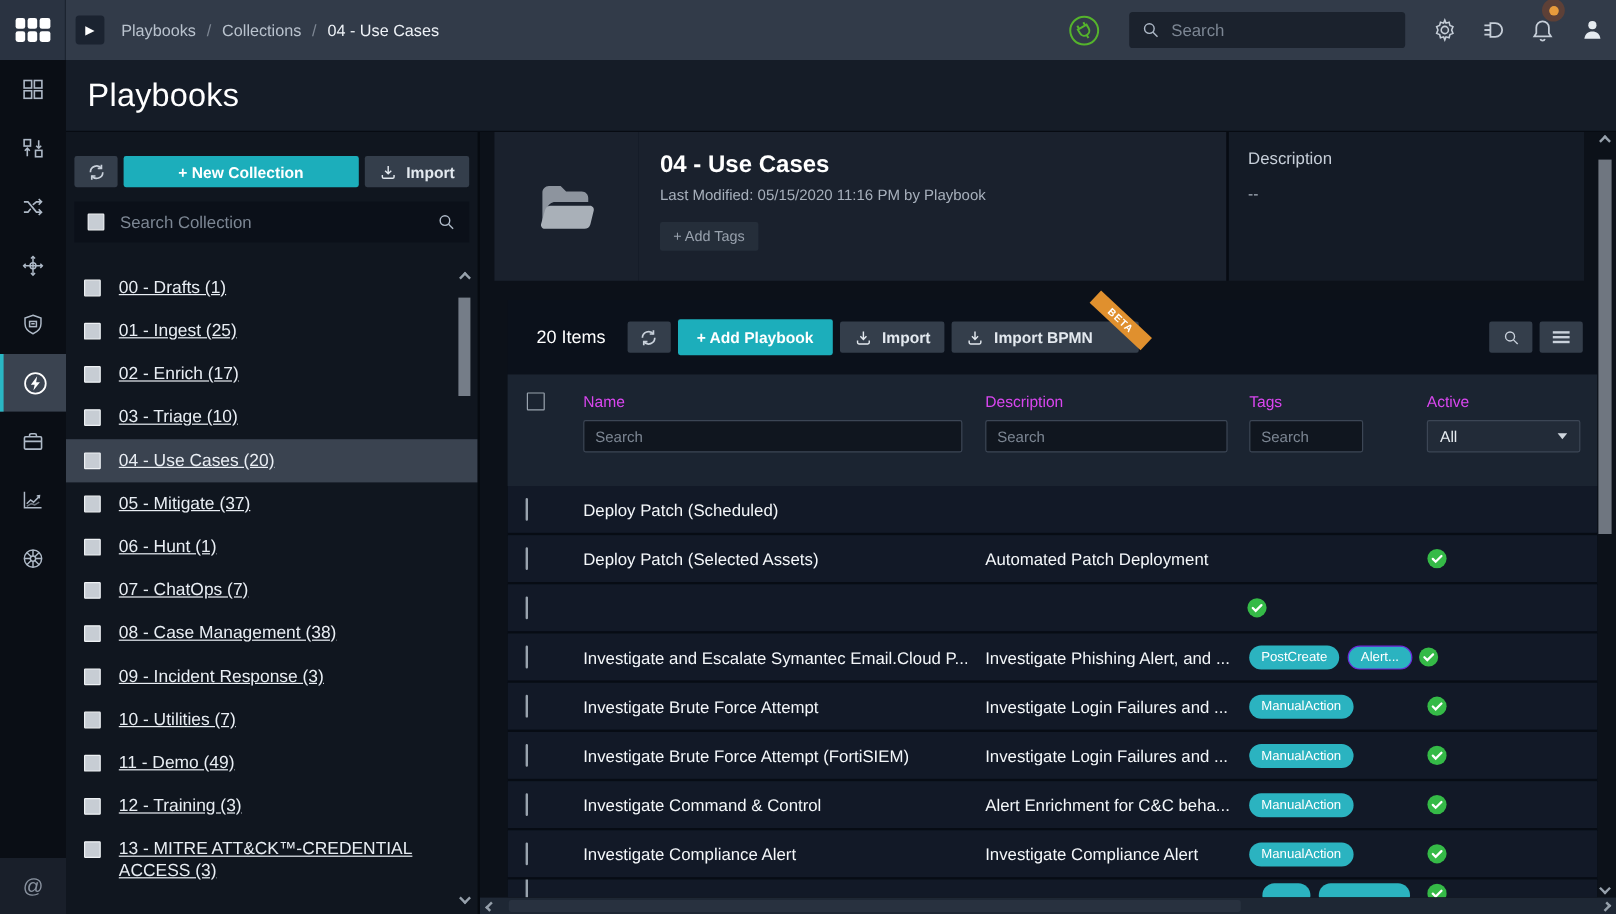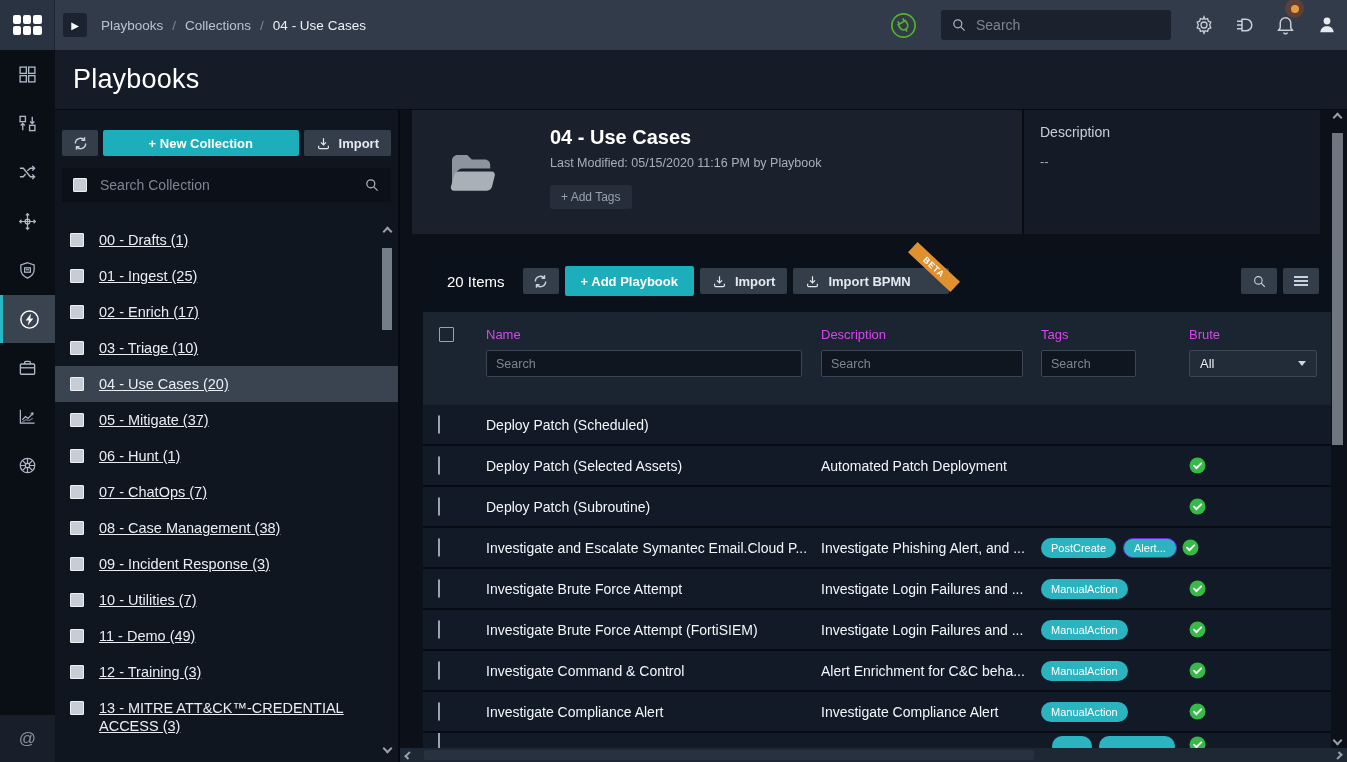--- a/index.html
+++ b/index.html
@@ -491,21 +491,21 @@
     </div>
 
     <div class="t-head">
       <div class="tgrid label-row">
         <div style="display:flex;justify-content:center">
             <span class="cb-dark" style="margin-left:0"></span>
           </div>
         <div class="col-lbl" style="padding-left:16px">Name</div>
         <div class="col-lbl" style="padding-left:15px">Description</div>
         <div class="col-lbl" style="padding-left:13px">Tags</div>
-        <div class="col-lbl" style="padding-left:11px">Brute</div>
+        <div class="col-lbl" style="padding-left:11px">Active</div>
       </div>
       <div class="tgrid filter-row">
         <div></div>
         <div style="padding-left:16px">
             <div class="f-input" style="width:316px">
               <input placeholder="Search" style="">
             </div>
           </div>
         <div style="padding-left:15px">
             <div class="f-input" style="width:202px">
@@ -540,21 +540,20 @@
         <div class="cell-desc">Automated Patch Deployment</div>
         <div class="cell-tags"></div>
         <div class="cell-active">
             <svg width="17" height="17">
               <use href="#i-check"></use>
             </svg>
           </div>
       </div>
       <div class="trow tgrid">
         <div><span class="cb-dark"></span></div>
-        <div class="cell-name">Deploy Patch (Subroutine)</div>
         <div class="cell-desc"></div>
         <div class="cell-tags"></div>
         <div class="cell-active">
             <svg width="17" height="17">
               <use href="#i-check"></use>
             </svg>
           </div>
       </div>
       <div class="trow tgrid">
         <div><span class="cb-dark"></span></div>

